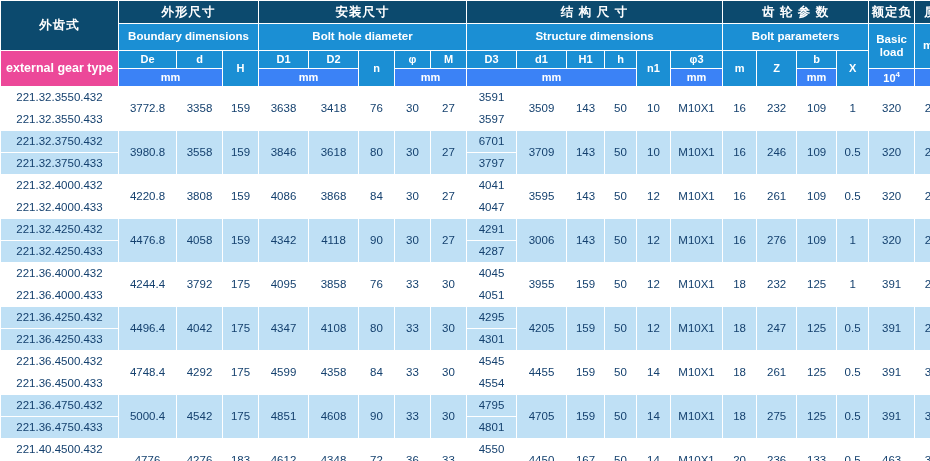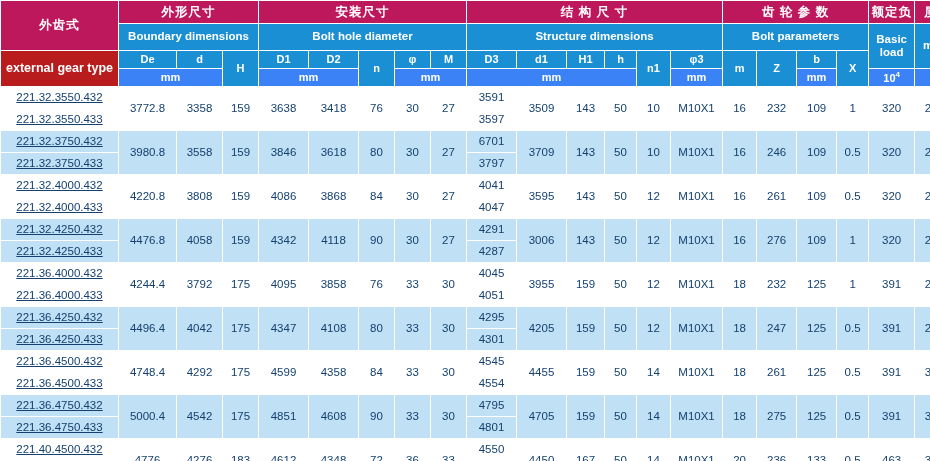--- a/index.html
+++ b/index.html
@@ -18,21 +18,21 @@
   td,th{
     border:1px solid #ffffff;
     text-align:center;
     vertical-align:middle;
     font-size:11px;
     padding:0;
     line-height:1.15;
   }
   
   .hdr-cn{
-    background:#be185d;
+    background:#0c4a6e;
     color:#ffffff;
     font-weight:bold;
     font-size:12.5px;
     height:22px;
     letter-spacing:1px;
   }
   .hdr-en{
     background:#1b8fd4;
     color:#ffffff;
     font-weight:bold;
@@ -47,36 +47,35 @@
     height:17px;
   }
   .hdr-unit{
     background:#3b82f6;
     color:#ffffff;
     font-weight:bold;
     font-size:11px;
     height:17px;
   }
   .hdr-type{
-    background:#b91c1c;
+    background:#ec4899;
     color:#ffffff;
     font-weight:bold;
     font-size:12.5px;
   }
   
   .rw-a{ background:#ffffff; }
   .rw-b{ background:#bfe0f5; }
   td.cell{
     color:#14406e;
     font-size:11.5px;
     height:21px;
   }
   td.cell.type{
     font-size:11.5px;
-    text-decoration:underline;
   }
   td.span2{
     height:42px;
   }
   .sup{ font-size:8px; vertical-align:super; }
 </style>
 </head>
 <body>
 
 <table>

